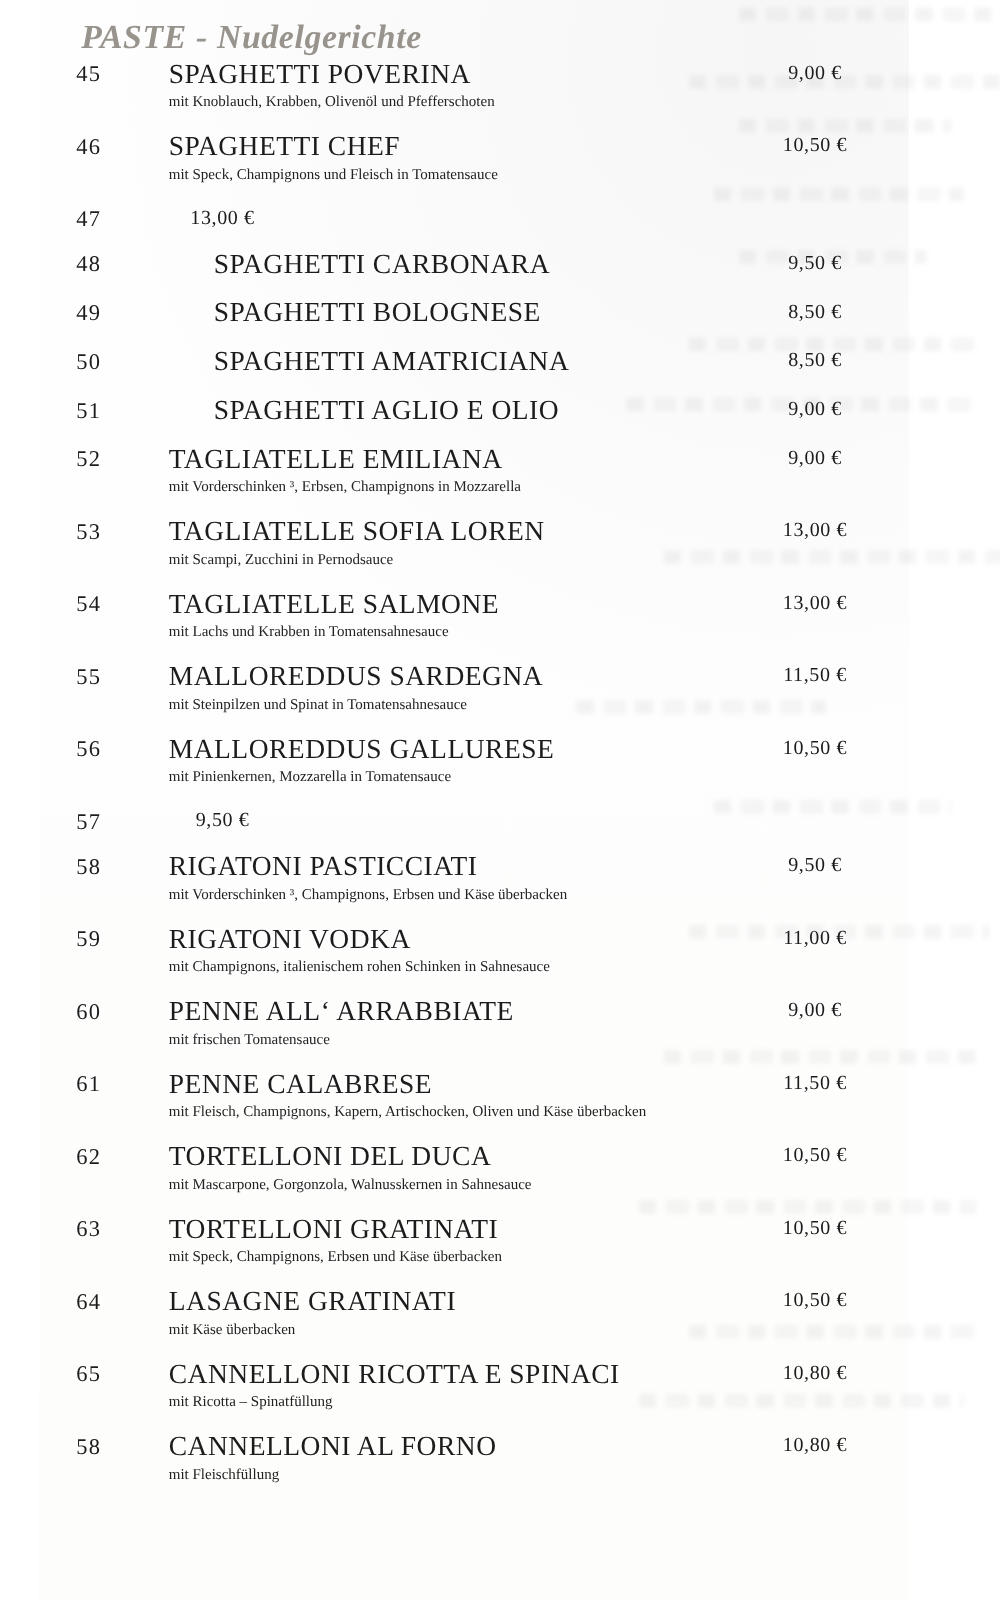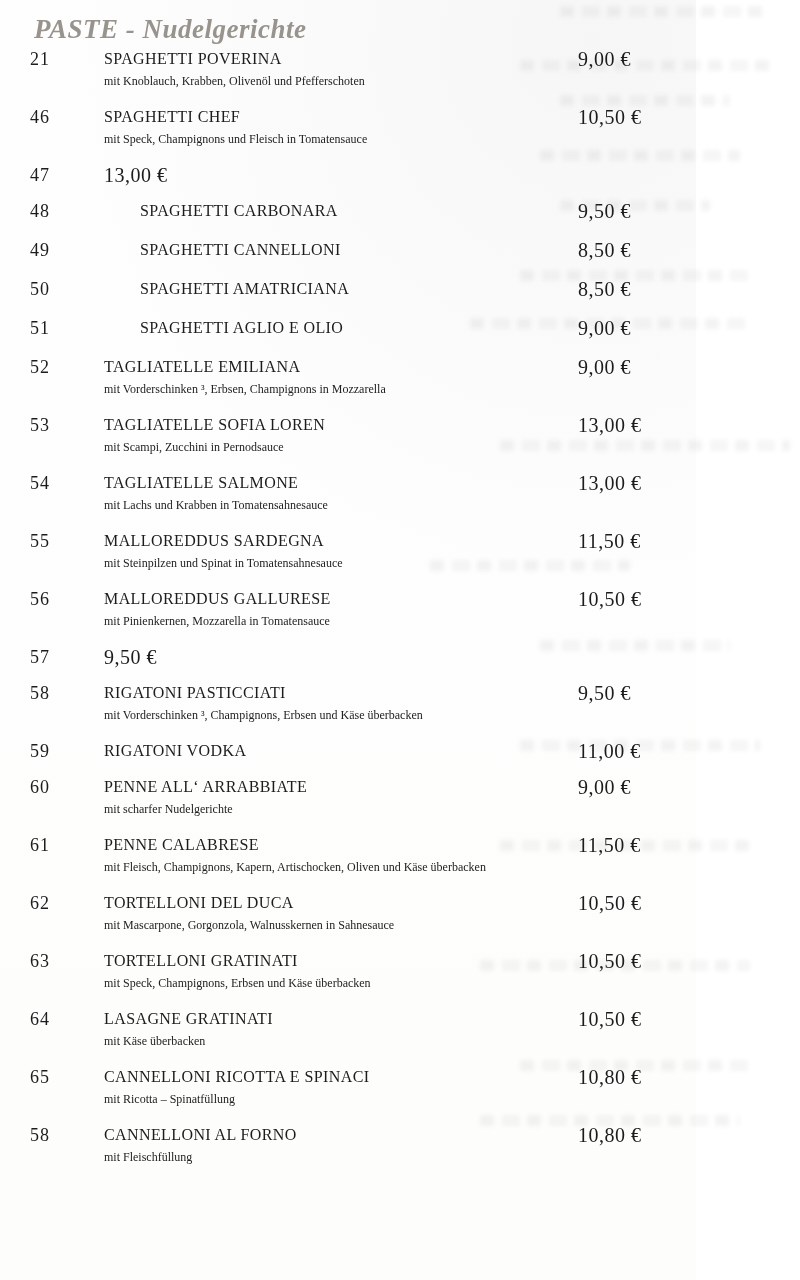--- a/index.html
+++ b/index.html
@@ -18,20 +18,21 @@
   .page {
     position: relative;
     width: 696px;
     height: 1280px;
     box-sizing: border-box;
     padding: 14px 32px 0 30px;
     background:
       radial-gradient(circle at 85% 3%, rgba(120,120,120,0.06), transparent 40%),
       linear-gradient(180deg, #fefefe 0%, #fdfdfc 100%);
     z-index: 1;
+    margin-left: 31px;
   }
   .section-title {
     font-style: italic;
     font-weight: bold;
     color: #98948d;
     font-size: 27px;
     line-height: 30px;
     margin: 0 0 4px 4px;
     letter-spacing: 0.5px;
   }
@@ -43,35 +44,35 @@
   }
   .item.single { margin-bottom: 17px; gap: 36px; }
   .item .no {
     flex: 0 0 74px;
     font-size: 18px;
     line-height: 22px;
     letter-spacing: 1px;
   }
   .item .main { flex: 1 1 auto; min-width: 0; }
   .item .name {
-    font-size: 16px;
+    font-size: 22px;
     line-height: 22px;
     letter-spacing: 0.4px;
     white-space: nowrap;
   }
   .item .desc {
     font-size: 12px;
     line-height: 22px;
     color: #222;
     white-space: nowrap;
   }
   .item .price {
     flex: 0 0 86px;
-    text-align: left;
-    font-size: 20px;
+    text-align: center;
+    font-size: 16px;
     line-height: 22px;
     white-space: nowrap;
     letter-spacing: 0.5px;
   }
   
   .bleed {
     position: absolute;
     height: 11px;
     filter: blur(2px);
     opacity: 0.55;
@@ -104,21 +105,21 @@
   <div class="bleed" style="top:740px;left:520px; width:240px;"></div>
   <div class="bleed" style="top:840px;left:500px; width:250px;"></div>
   <div class="bleed" style="top:960px;left:480px; width:270px;"></div>
   <div class="bleed" style="top:1060px;left:520px; width:230px;"></div>
   <div class="bleed" style="top:1115px;left:480px; width:260px;"></div>
 
   <h1 class="section-title">PASTE - Nudelgerichte</h1>
 
   <div class="items">
   <div class="item">
-    <div class="no">21</div>
+    <div class="no">45</div>
     <div class="main">
       <div class="name">SPAGHETTI POVERINA</div>
       <div class="desc">mit Knoblauch, Krabben, Olivenöl und Pfefferschoten</div>
     </div>
     <div class="price">9,00 €</div>
   </div>
 
   <div class="item">
     <div class="no">46</div>
     <div class="main">
@@ -138,21 +139,21 @@
     <div class="main">
       <div class="name">SPAGHETTI CARBONARA</div>
 
     </div>
     <div class="price">9,50 €</div>
   </div>
 
   <div class="item single">
     <div class="no">49</div>
     <div class="main">
-      <div class="name">SPAGHETTI CANNELLONI</div>
+      <div class="name">SPAGHETTI BOLOGNESE</div>
 
     </div>
     <div class="price">8,50 €</div>
   </div>
 
   <div class="item single">
     <div class="no">50</div>
     <div class="main">
       <div class="name">SPAGHETTI AMATRICIANA</div>
 
@@ -225,29 +226,30 @@
       <div class="name">RIGATONI PASTICCIATI</div>
       <div class="desc">mit Vorderschinken ³, Champignons, Erbsen und Käse überbacken</div>
     </div>
     <div class="price">9,50 €</div>
   </div>
 
   <div class="item">
     <div class="no">59</div>
     <div class="main">
       <div class="name">RIGATONI VODKA</div>
+      <div class="desc">mit Champignons, italienischem rohen Schinken in Sahnesauce</div>
     </div>
     <div class="price">11,00 €</div>
   </div>
 
   <div class="item">
     <div class="no">60</div>
     <div class="main">
       <div class="name">PENNE ALL‘ ARRABBIATE</div>
-      <div class="desc">mit scharfer Nudelgerichte</div>
+      <div class="desc">mit frischen Tomatensauce</div>
     </div>
     <div class="price">9,00 €</div>
   </div>
 
   <div class="item">
     <div class="no">61</div>
     <div class="main">
       <div class="name">PENNE CALABRESE</div>
       <div class="desc">mit Fleisch, Champignons, Kapern, Artischocken, Oliven und Käse überbacken</div>
     </div>

